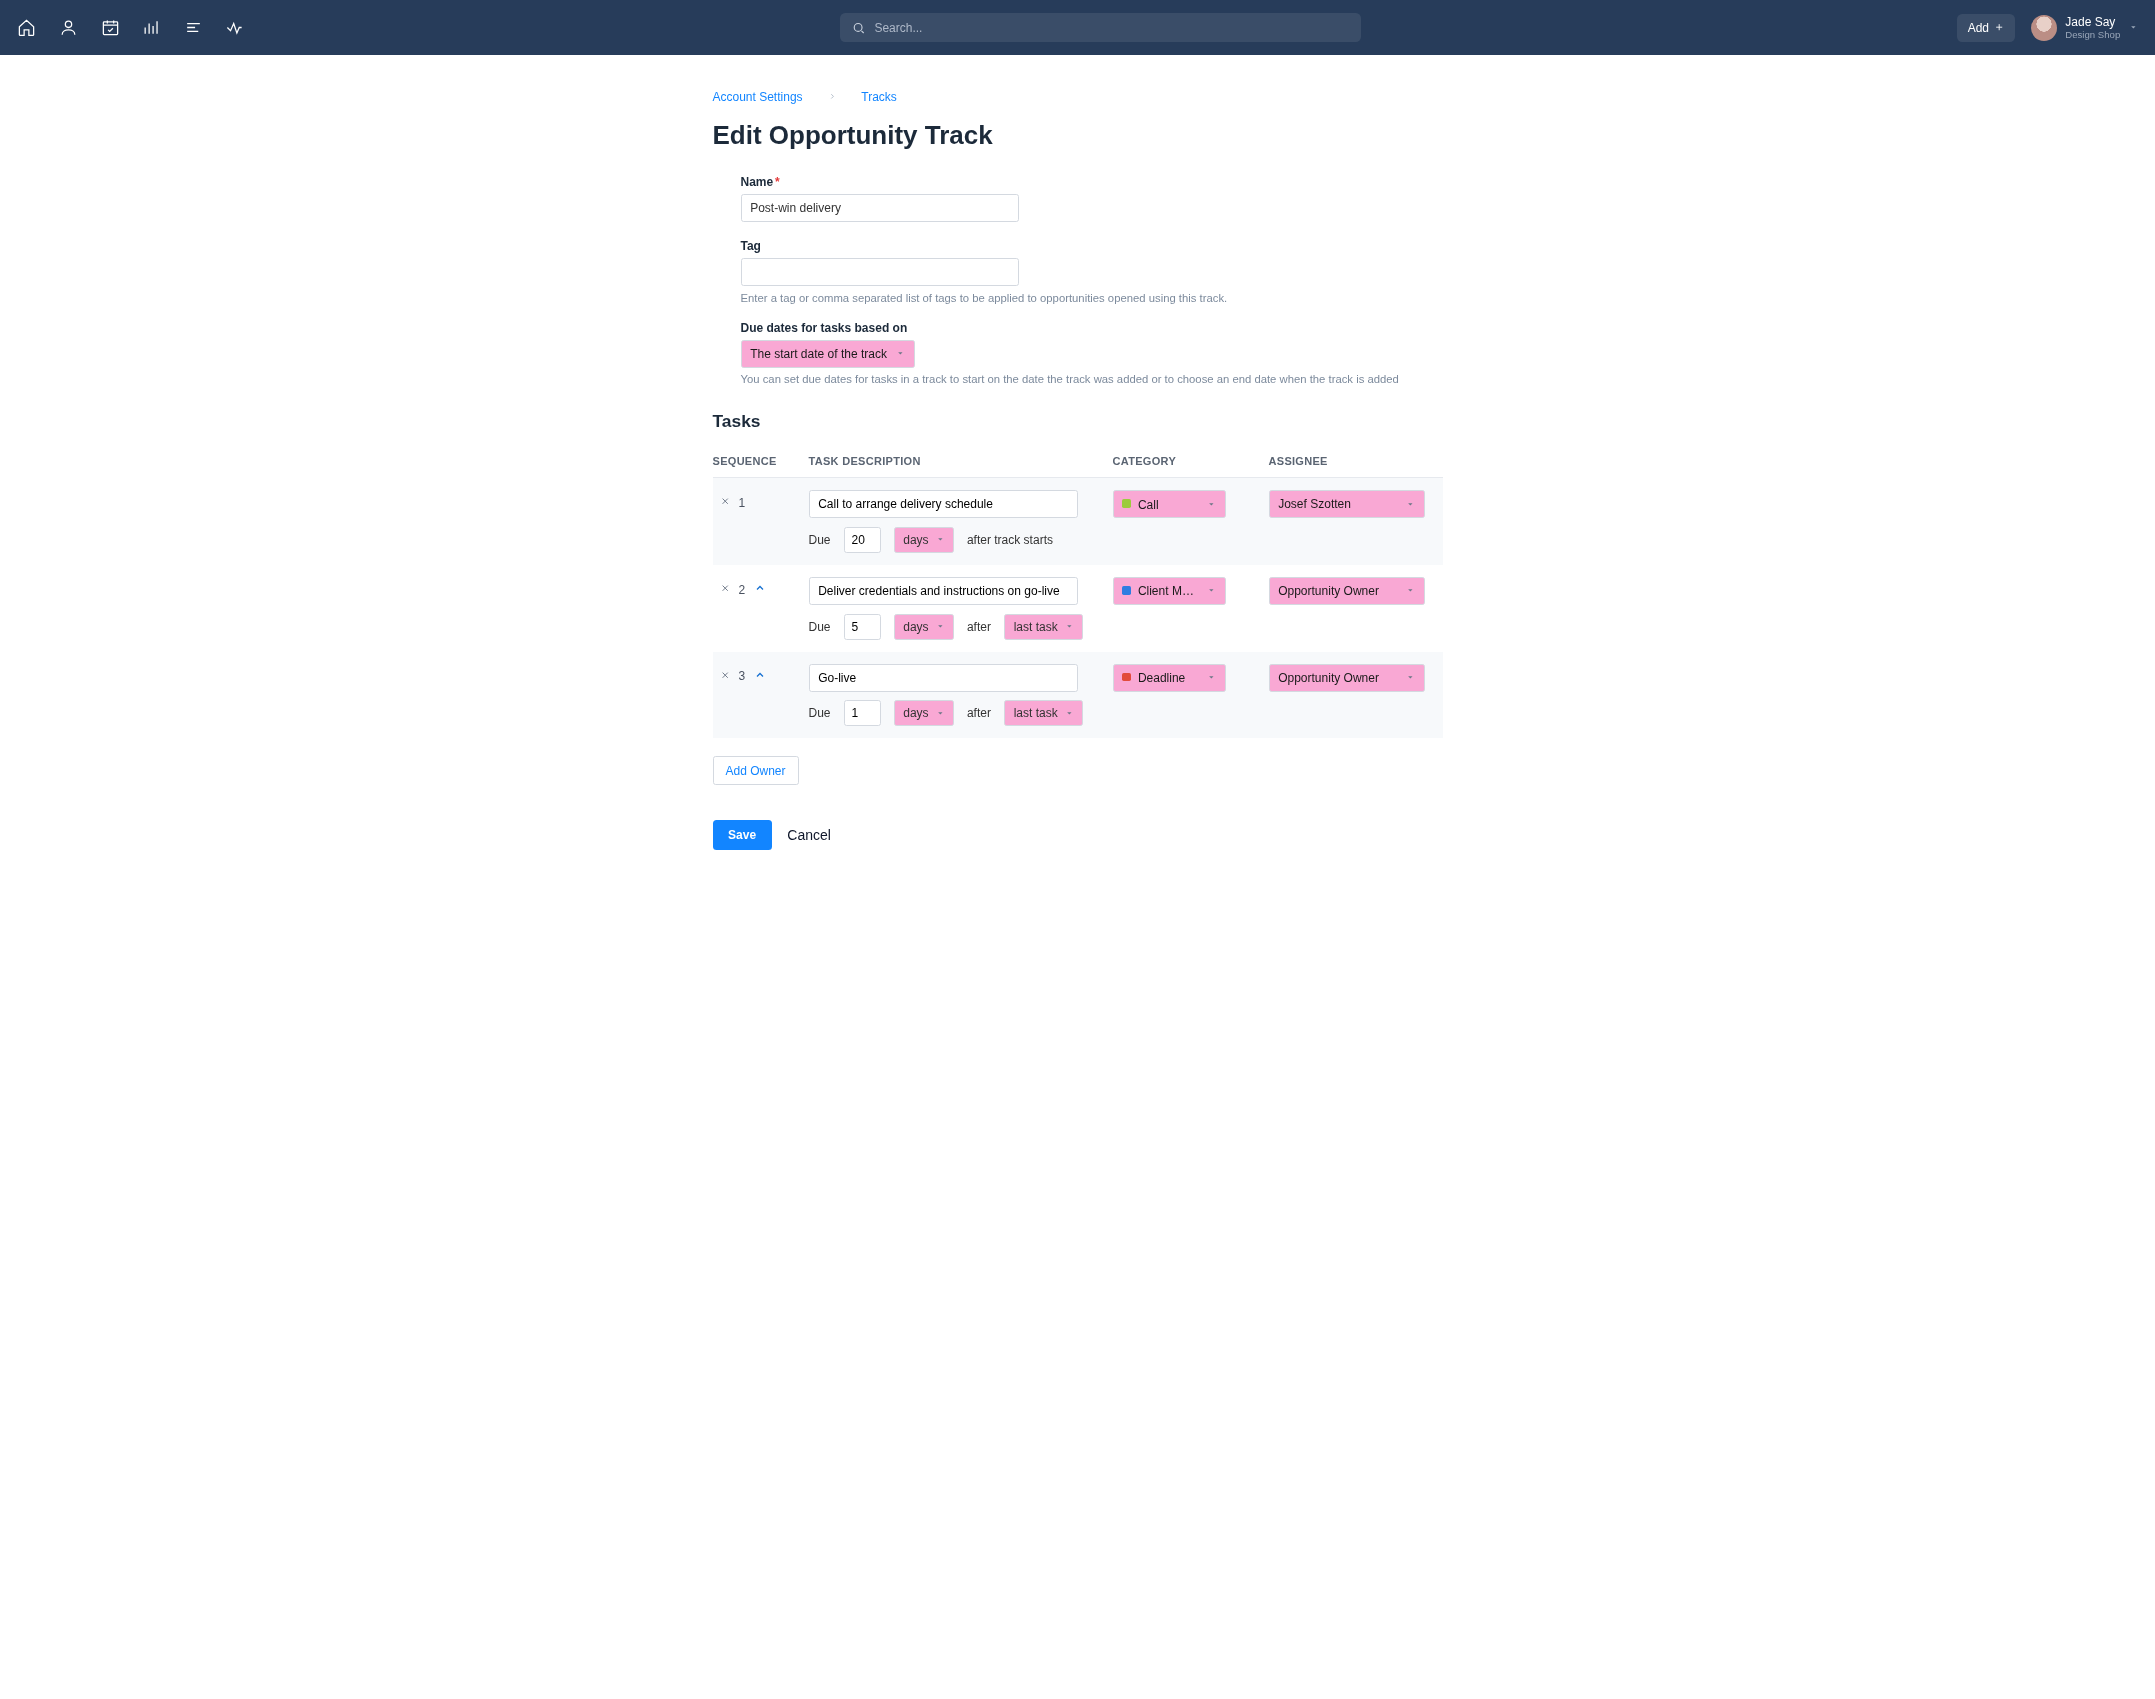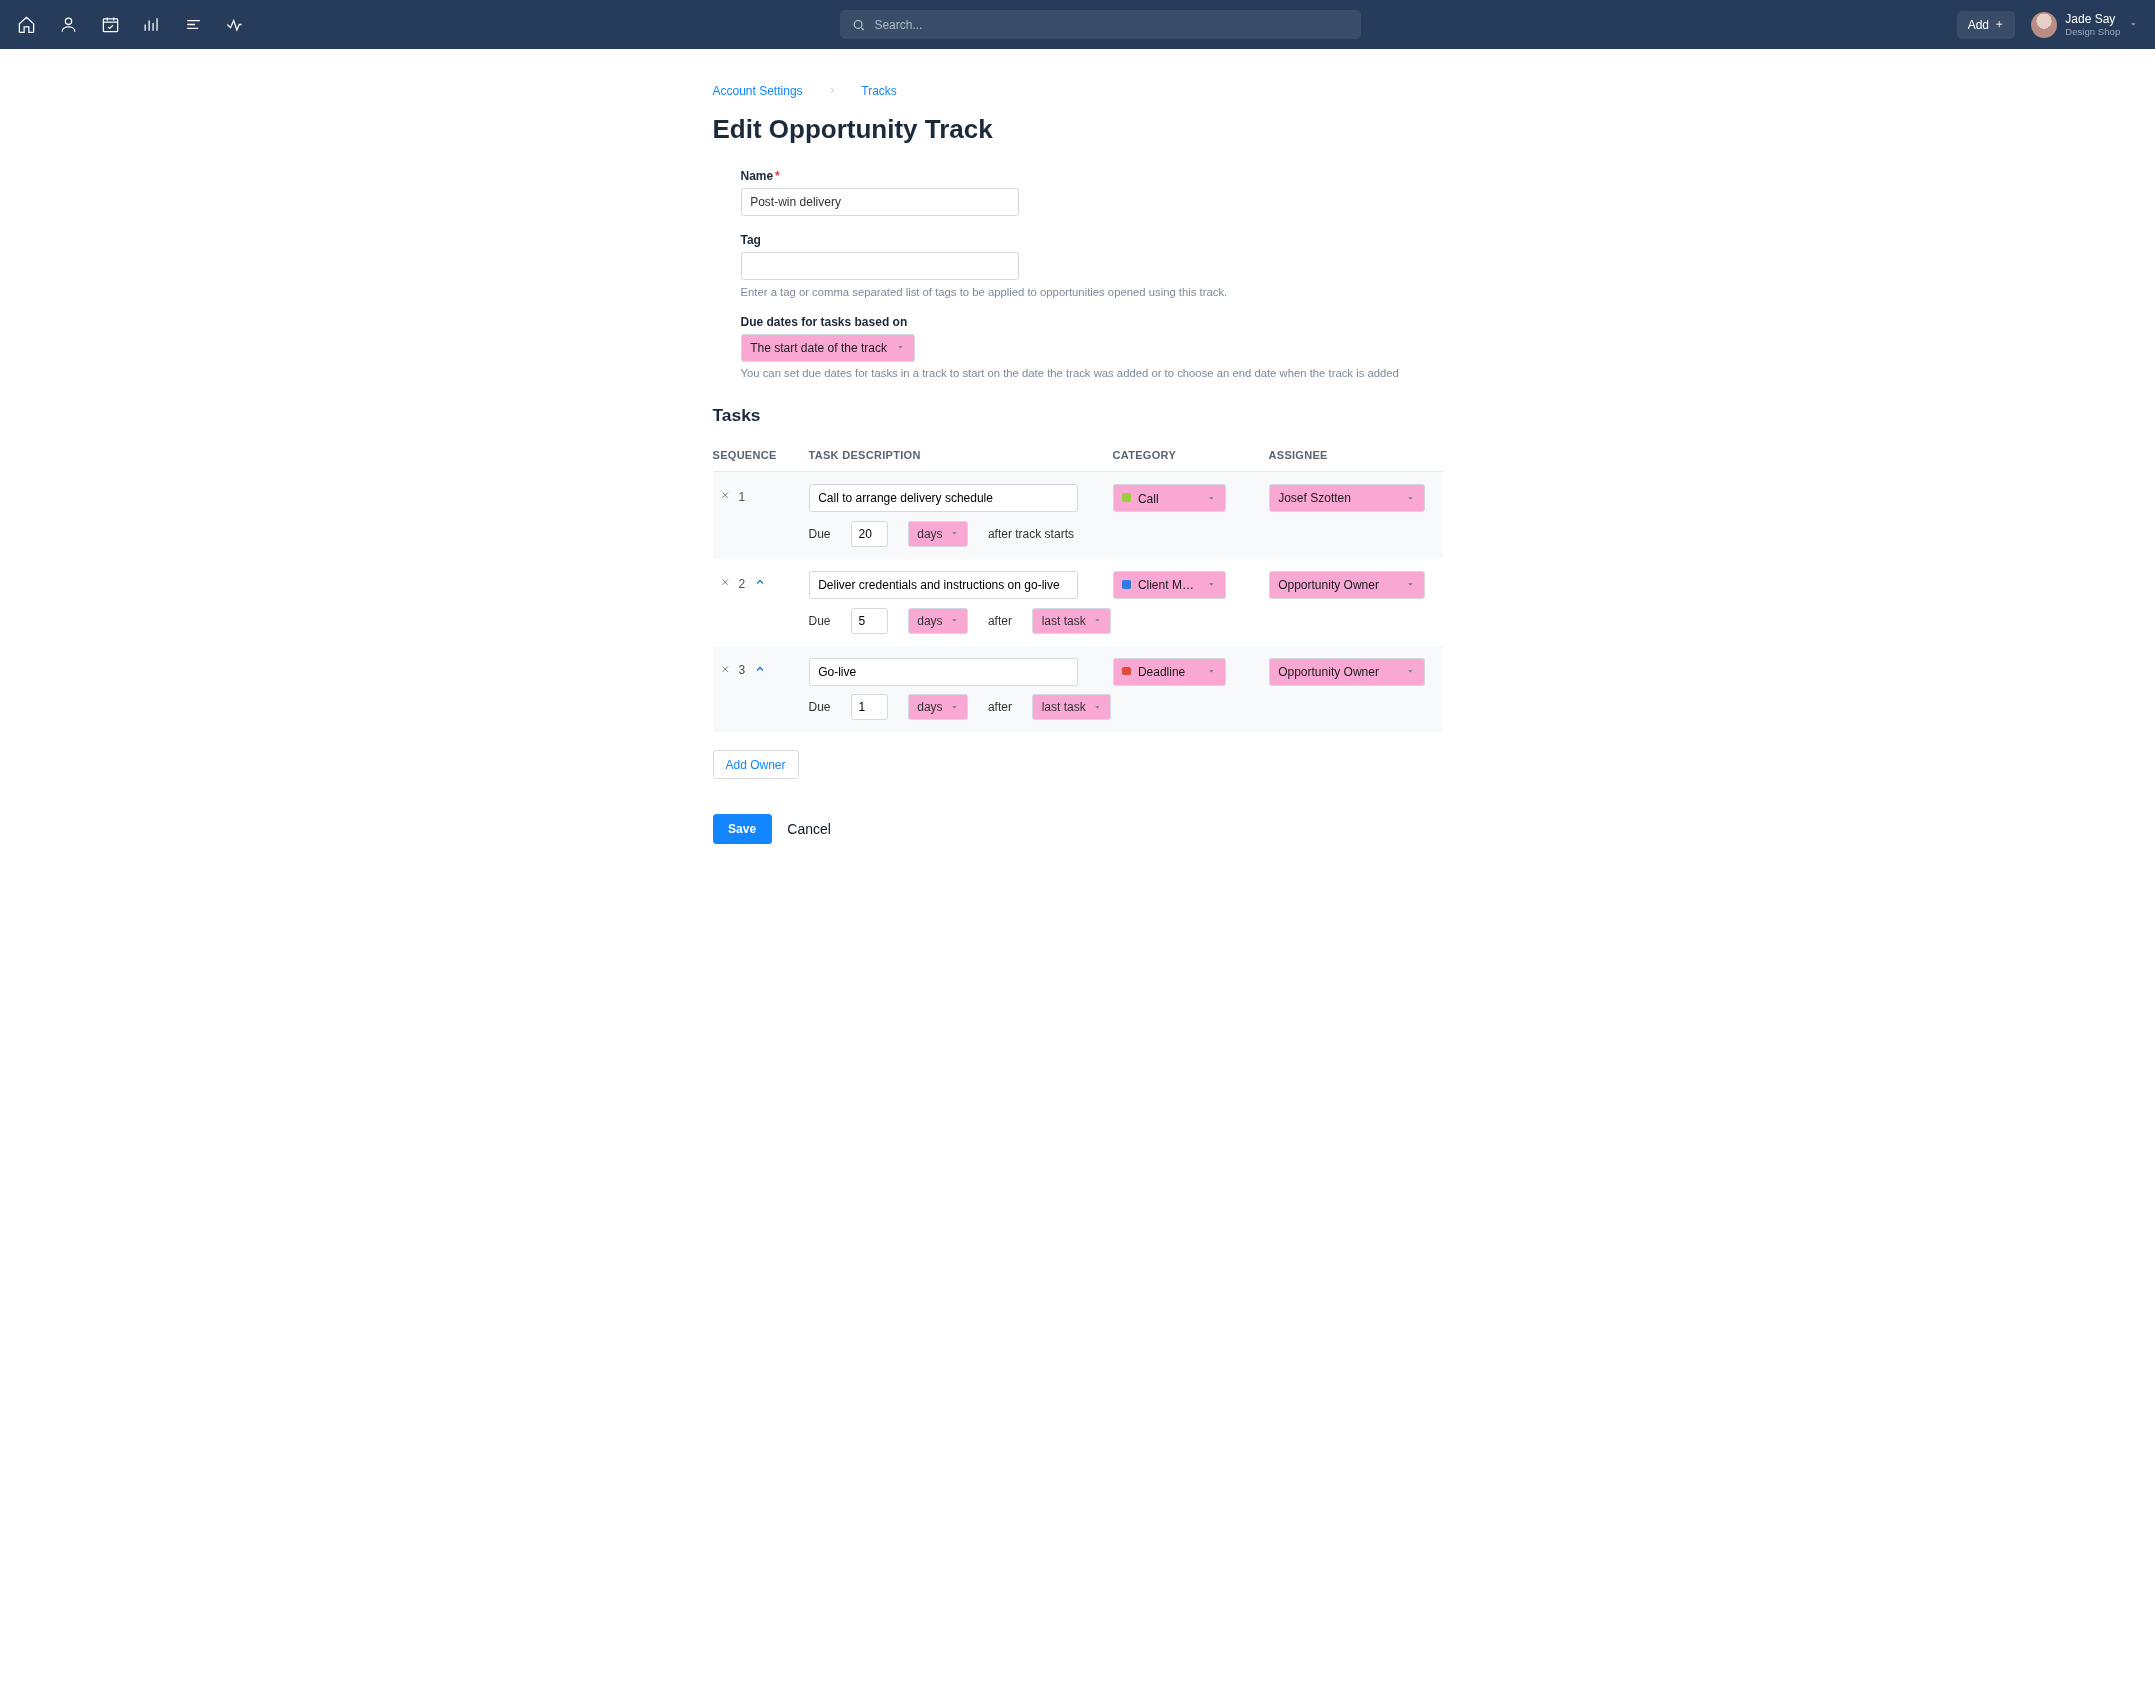--- a/index.html
+++ b/index.html
@@ -6,21 +6,21 @@
   body {
     font-family: -apple-system, BlinkMacSystemFont, "Segoe UI", Helvetica, Arial, sans-serif;
     font-size: 12px;
     color: #1a1a1a;
     background: #fff;
   }
 
   
   .topbar {
     background: #273c5a;
-    height: 49px;
+    height: 55px;
     display: flex;
     align-items: center;
     padding: 0 17.4px;
     gap: 17px;
   }
   .topbar-icons { display: flex; align-items: center; gap: 22.6px; }
   .nav-icon { width: 19px; height: 19px; color: #fff; cursor: pointer; display:flex; align-items:center; justify-content:center; }
   .nav-icon svg { width: 19px; height: 19px; stroke: #fff; fill: none; stroke-width: 1.6; }
 
   .search-wrap { flex: 1; display:flex; justify-content:center; }
@@ -97,21 +97,21 @@
     grid-template-columns: 96px 304px 156px 174px;
     padding: 12px 0;
     align-items:start;
   }
   .task-row.alt { background:#f7f9fb; }
   .seq-cell { display:flex; align-items:center; gap:8.7px; padding-left:7px; padding-top:5.2px;}
   .seq-cell .x svg { width:10.4px; height:10.4px; stroke:#6b7686; stroke-width:2.2;}
   .seq-cell .up svg { width:12px; height:12px; stroke:#1570d1; stroke-width:2.5; fill:none;}
   .seq-num { color:#4a5260; font-size:12px;}
   .desc-input { width: 269px; height:28px; border:0.9px solid #d4d9e0; border-radius:2.6px; padding:0 8.7px; font-size:12px;}
-  .due-line { display:flex; align-items:center; gap:20px; margin-top:8.7px; font-size:12px; color:#333;}
+  .due-line { display:flex; align-items:center; gap:13px; margin-top:8.7px; font-size:12px; color:#333;}
   .due-num { width:37px; height:26px; border:0.9px solid #d4d9e0; border-radius:2.6px; padding:0 7px; font-size:12px;}
   .small-select { height:26px; }
   .cat-select { width:113px; }
   .cat-select .swatch { width:8.7px; height:8.7px; border-radius:1.7px; margin-right:7px; display:inline-block;}
   .cat-select .label-txt { white-space:nowrap; overflow:hidden; text-overflow:ellipsis; max-width:68px; display:inline-block; vertical-align:middle;}
   .assignee-select { width:156px; }
 
   .add-task-btn {
     margin-top:17.4px; border:0.9px solid #d4d9e0; background:#fff; color:#1285ff;
     height:29.5px; padding:0 12px; border-radius:2.6px; font-size:12px; cursor:pointer;

